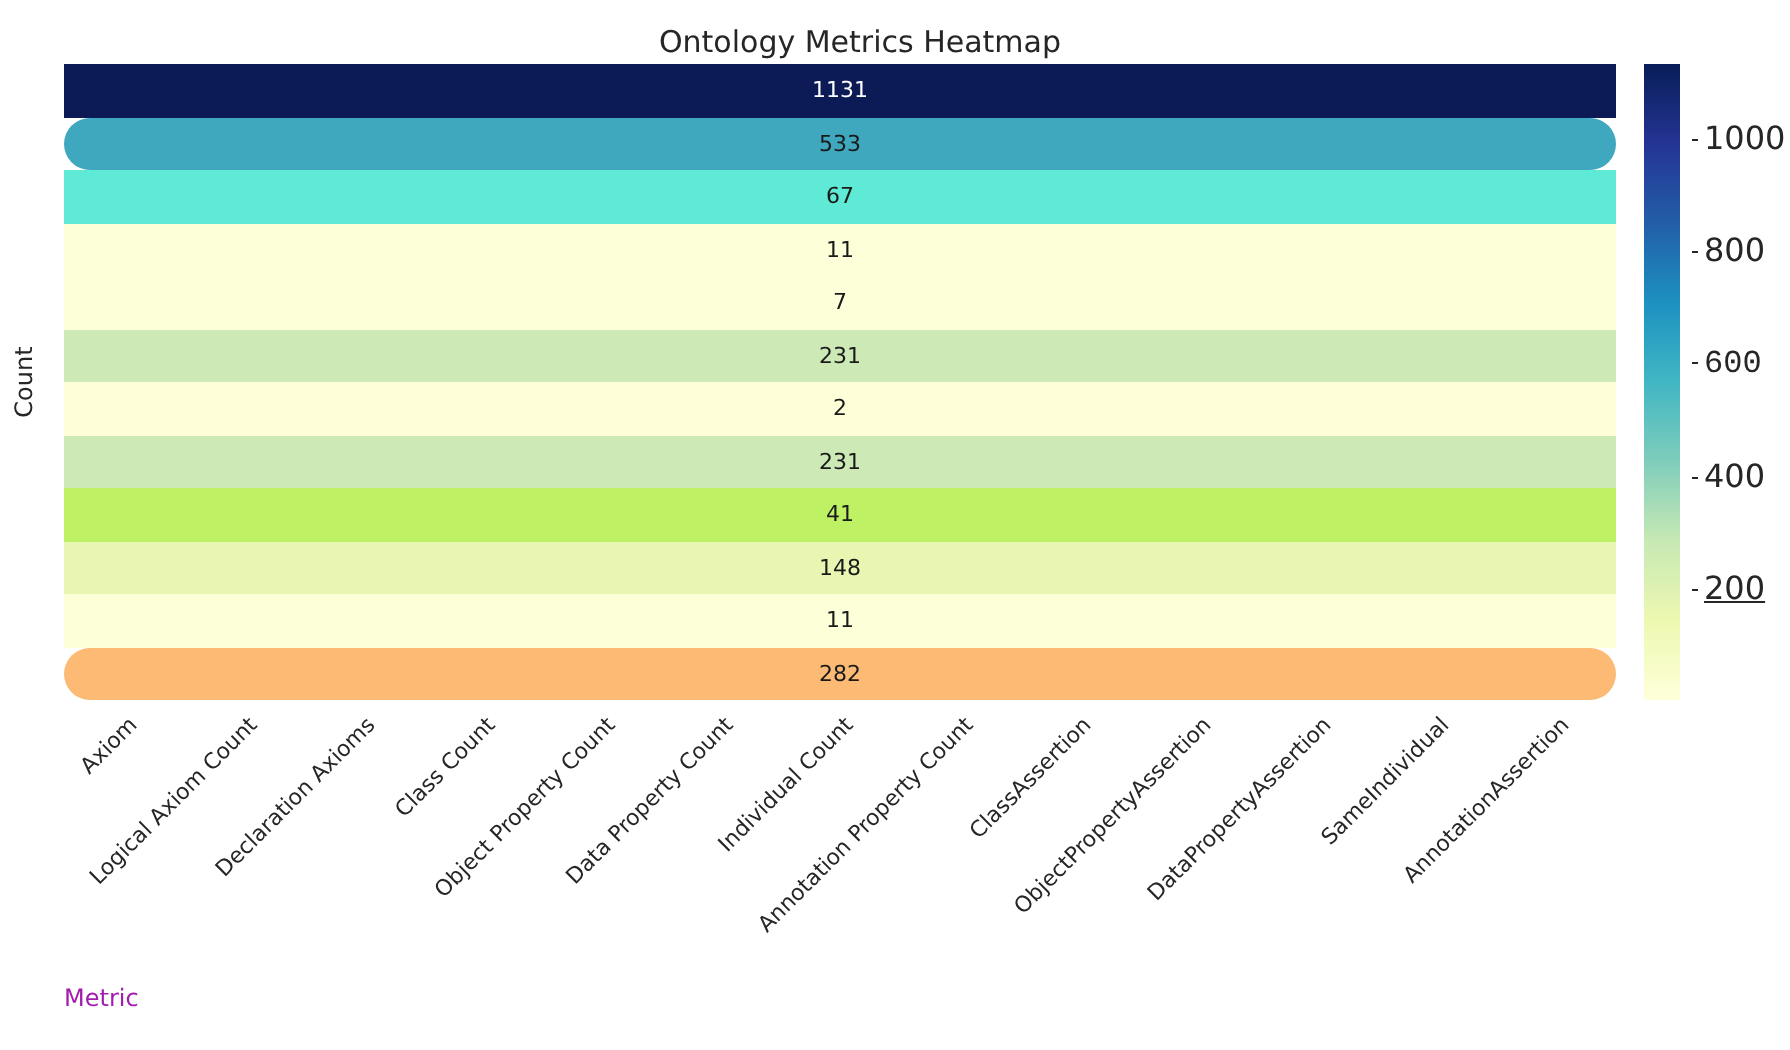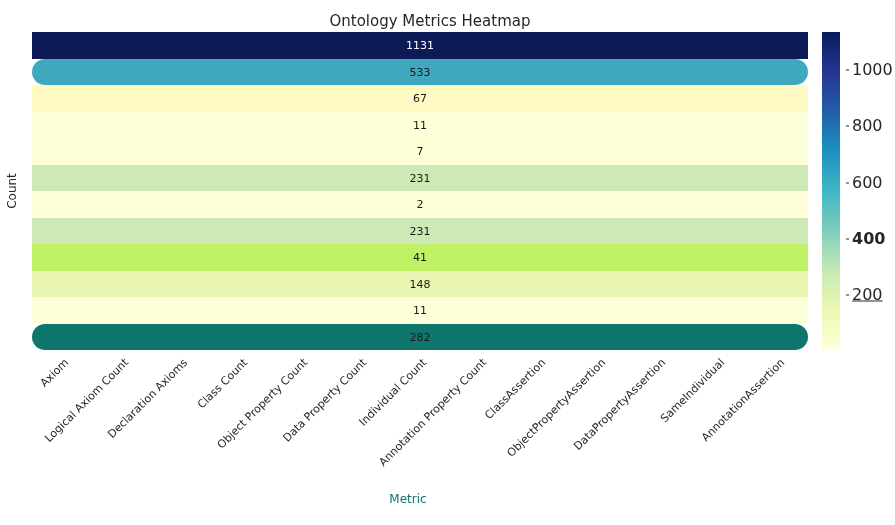--- a/index.html
+++ b/index.html
@@ -68,26 +68,26 @@
     position: absolute;
     left: 50%;
     top: 50%;
     transform: translate(-50%, -50%) rotate(-90deg);
     white-space: nowrap;
     font-size: 12px;
     color: #262626;
   }
   #xlabel {
     position: absolute;
-    left: 20px;
+    left: 32px;
     top: 492px;
     width: 776px;
-    text-align: center;
+    text-align: left;
     font-size: 12px;
-    color: #0f766e;
+    color: #a21caf;
   }
   
   #xticks {
     position: absolute;
     left: 32px;
     top: 350px;
     width: 776px;
     height: 130px;
     display: flex;
     flex-direction: row;
@@ -150,21 +150,21 @@
     <div class="inner">Count</div>
   </div>
 
   <div id="plot">
       <div class="cell" style="background: rgb(12, 27, 85);">
         <div class="cell-label light">1131</div>
       </div>
       <div class="cell" style="background: rgb(63, 168, 191); border-radius: 17px;">
         <div class="cell-label">533</div>
       </div>
-      <div class="cell" style="background: #fef9c3;">
+      <div class="cell" style="background: #5eead4;">
         <div class="cell-label">67</div>
       </div>
       <div class="cell" style="background: rgb(253, 255, 217);">
         <div class="cell-label">11</div>
       </div>
       <div class="cell" style="background: rgb(253, 255, 217);">
         <div class="cell-label">7</div>
       </div>
       <div class="cell" style="background: rgb(205, 234, 182);">
         <div class="cell-label">231</div>
@@ -177,21 +177,21 @@
       </div>
       <div class="cell" style="background: #bef264;">
         <div class="cell-label">41</div>
       </div>
       <div class="cell" style="background: rgb(232, 246, 178); padding-left: 18px;">
         <div class="cell-label">148</div>
       </div>
       <div class="cell" style="background: rgb(253, 255, 217);">
         <div class="cell-label">11</div>
       </div>
-      <div class="cell" style="background: #0f766e; border-radius: 23px;">
+      <div class="cell" style="background: #fdba74; border-radius: 23px;">
         <div class="cell-label">282</div>
       </div>
     </div>
 
   <div id="xticks">
       <div class="xtick">
         <div class="txt">Axiom</div>
       </div>
       <div class="xtick">
         <div class="txt">Logical Axiom Count</div>
@@ -229,19 +229,19 @@
       <div class="xtick">
         <div class="txt">AnnotationAssertion</div>
       </div>
     </div>
 
   <div id="xlabel">Metric</div>
 
   <div id="cbar" style="background: linear-gradient(rgb(8, 29, 88), rgb(37, 52, 148), rgb(34, 94, 168), rgb(29, 145, 192), rgb(65, 182, 196), rgb(127, 205, 187), rgb(199, 233, 180), rgb(237, 248, 177), rgb(255, 255, 217));"></div>
   <div id="cbar-ticks">
       <div class="cbtick" style="top: 262.23px; text-decoration: underline;"><span class="dash"></span>200</div>
-      <div class="cbtick" style="top: 205.897px; font-weight: bold;"><span class="dash"></span>400</div>
-      <div class="cbtick" style="top: 149.564px;"><span class="dash"></span>600</div>
+      <div class="cbtick" style="top: 205.897px;"><span class="dash"></span>400</div>
+      <div class="cbtick" style="top: 149.564px; font-family: Liberation Mono, monospace;"><span class="dash"></span>600</div>
       <div class="cbtick" style="top: 93.2312px;"><span class="dash"></span>800</div>
       <div class="cbtick" style="top: 36.8981px;"><span class="dash"></span>1000</div>
     </div>
 
 </div>
 
 </body></html>

